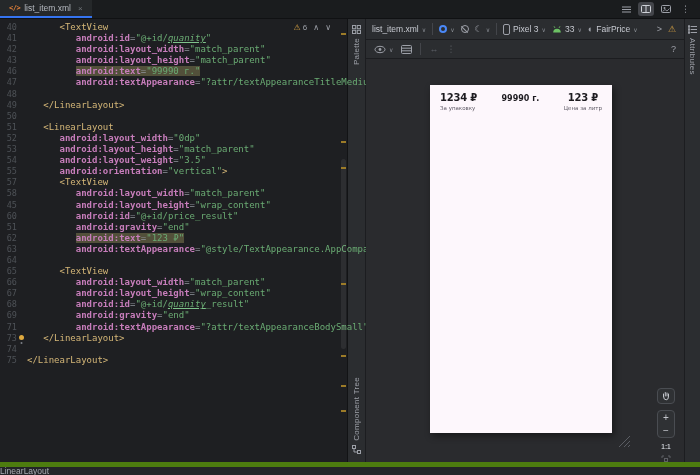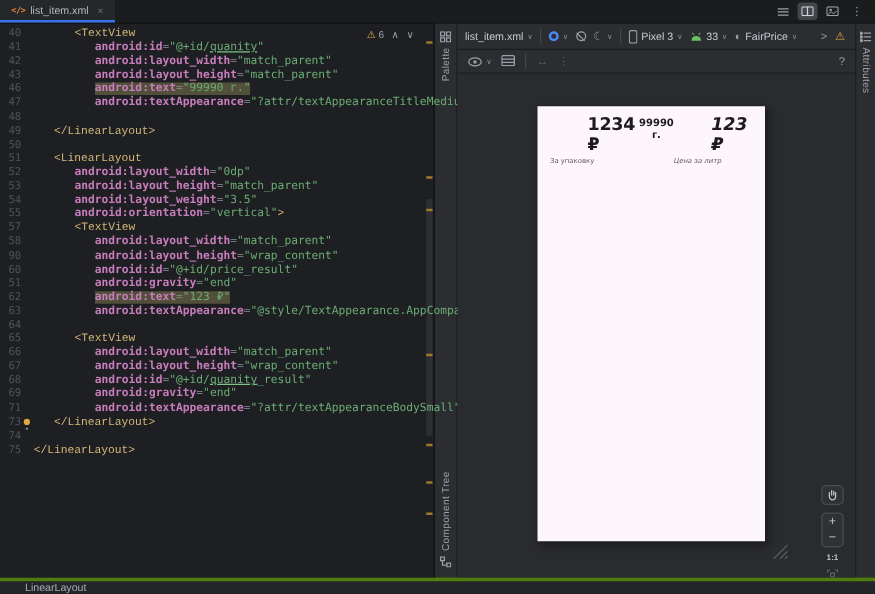--- a/index.html
+++ b/index.html
@@ -20,26 +20,26 @@
   .main { flex:1; display:flex; min-height:0; }
 
   
   .editor { width:348px; flex:none; position:relative; background:#1e1f22; border-right:1px solid #121315; }
   .code { font-family:"DejaVu Sans Mono",monospace; font-size:9px; padding-top:3px; }
   .code-line { height:11.1px; line-height:11.1px; display:flex; }
   .lnum { width:17px; text-align:right; color:#4e5257; flex:none; font-size:8.5px; }
   .gico { width:10px; flex:none; position:relative; }
   .bulb { position:absolute; left:2px; top:2.5px; width:5px; height:5px; background:#dfa93f; border-radius:50%; box-shadow:0 5.5px 0 -1.5px #7d8187; }
   .ctext { white-space:pre; color:#bcbec4; }
-  .tag { color:#d5b778;font-family:Liberation Mono, monospace; }
+  .tag { color:#d5b778; }
   .attr { color:#c77dbb; font-weight:bold; }
   .eq { color:#8f939a; }
   .str { color:#6aab73; }
   .pln { color:#bcbec4; }
-  .und { text-decoration:underline; text-decoration-color:#7ec28a; text-underline-offset:1px; }
+  .und { text-decoration:underline; text-decoration-color:#7ec28a; text-underline-offset:1px;font-style:italic; }
   .hl { background:#52503a; }
   .inspections { position:absolute; top:4px; right:14px; display:flex; gap:6px; align-items:center; font-size:8px; color:#9da0a8; background:#1e1f22; padding:0 2px; }
   .inspections .w { color:#d9a343; }
   .stripe { position:absolute; top:0; right:0; width:8px; bottom:0; }
   .tick { position:absolute; right:1px; width:5px; height:2px; background:#9c7b28; }
   .thumb { position:absolute; right:1px; width:5px; border-radius:3px; background:rgba(255,255,255,.07); top:140px; height:190px; }
 
   
   .design { flex:1; display:flex; min-width:0; background:#2b2d30; }
   .lstrip { width:18px; flex:none; background:#2b2d30; border-right:1px solid #1c1d20; display:flex; flex-direction:column; align-items:center; padding:6px 0 8px; }
@@ -62,34 +62,34 @@
   .spacer { flex:1; }
   .slashicon { width:8px; height:8px; border:1px solid #9da0a8; border-radius:50%; position:relative; display:inline-block; }
   .slashicon::after { content:""; position:absolute; left:-1.5px; top:2.5px; width:9px; height:1px; background:#9da0a8; transform:rotate(45deg); }
   .helpg { margin-left:auto; color:#9da0a8; font-size:9px; }
 
   
   .surface { flex:1; position:relative; background:#2a2b2e; overflow:hidden; }
   .canvas { position:absolute; left:64px; top:26px; width:182px; height:348px; background:#fdf7fc; box-shadow:2px 3px 7px rgba(0,0,0,.45); }
   .prow { display:flex; align-items:flex-start; padding:7px 10px 0; font-family:"DejaVu Sans",sans-serif; color:#1d1b20; }
   .pcol { display:flex; flex-direction:column; }
-  .pcol.right { text-align:left;font-style:italic; }
-  .pbig { font-size:14px; font-weight:bold; letter-spacing:-0.2px;margin-left:30px; }
+  .pcol.right { text-align:center; }
+  .pbig { font-size:10px; font-weight:bold; letter-spacing:-0.2px; }
   .psmall { font-size:5.5px; color:#5f5b66; margin-top:2px; }
   .pmid { flex:1; text-align:center; font-size:8px; font-weight:bold; margin-top:1.5px; }
   .rhandle { position:absolute; left:250px; top:375px; }
   .panbtn { position:absolute; right:9px; top:329px; width:18px; height:16px; border:1px solid #4a4d52; border-radius:4px; background:#2f3134; display:flex; align-items:center; justify-content:center; }
   .zstack { position:absolute; right:9px; top:351px; width:18px; display:flex; flex-direction:column; align-items:center; gap:2px; }
   .zbox { border:1px solid #4a4d52; border-radius:4px; background:#2f3134; width:18px; }
   .zbtn { height:13px; display:flex; align-items:center; justify-content:center; color:#c3c6cc; font-size:10px; line-height:1; }
   .z11 { height:12px; display:flex; align-items:center; color:#c3c6cc; font-size:6.5px; font-weight:bold; }
   .zfit { height:11px; display:flex; align-items:center; opacity:.45; }
 
   
-  .statusbar { height:13px; flex:none; background:#232528; border-top:3px solid #4d7c0f; display:flex; align-items:center; padding:0 20px; font-size:8.5px; color:#a8acb3; }
+  .statusbar { height:13px; flex:none; background:#232528; border-top:5px solid #4d7c0f; display:flex; align-items:center; padding:0 0; font-size:8.5px; color:#a8acb3; }
 </style>
 </head>
 <body>
 
 <div class="app">
 
   <div class="tabbar">
     <div class="tab">
       <span class="xicon">&lt;/&gt;</span>
       <span>list_item.xml</span>
@@ -200,21 +200,21 @@
             <span class="lnum">57</span>
             <span class="gico"></span>
             <span class="ctext">      <span class="tag">&lt;TextView</span></span>
           </div>
           <div class="code-line">
             <span class="lnum">58</span>
             <span class="gico"></span>
             <span class="ctext">         <span class="attr">android:layout_width</span><span class="eq">=</span><span class="str">"match_parent"</span></span>
           </div>
           <div class="code-line">
-            <span class="lnum">90</span>
+            <span class="lnum">45</span>
             <span class="gico"></span>
             <span class="ctext">         <span class="attr">android:layout_height</span><span class="eq">=</span><span class="str">"wrap_content"</span></span>
           </div>
           <div class="code-line">
             <span class="lnum">60</span>
             <span class="gico"></span>
             <span class="ctext">         <span class="attr">android:id</span><span class="eq">=</span><span class="str">"@+id/price_result"</span></span>
           </div>
           <div class="code-line">
             <span class="lnum">51</span>

